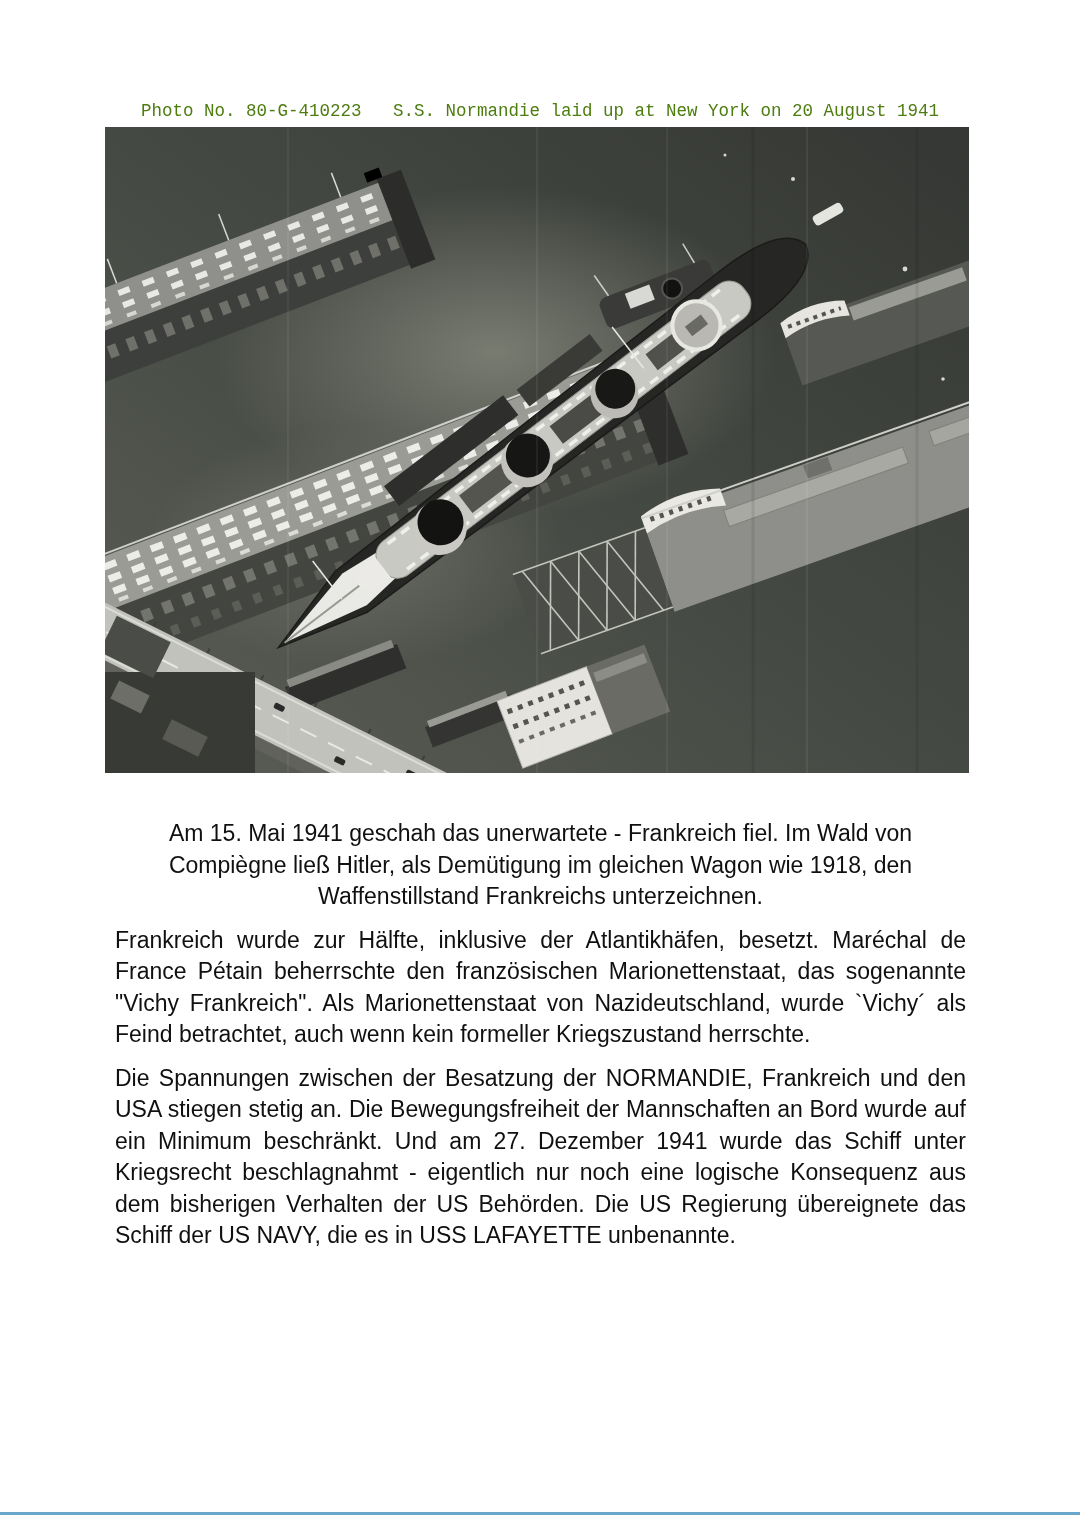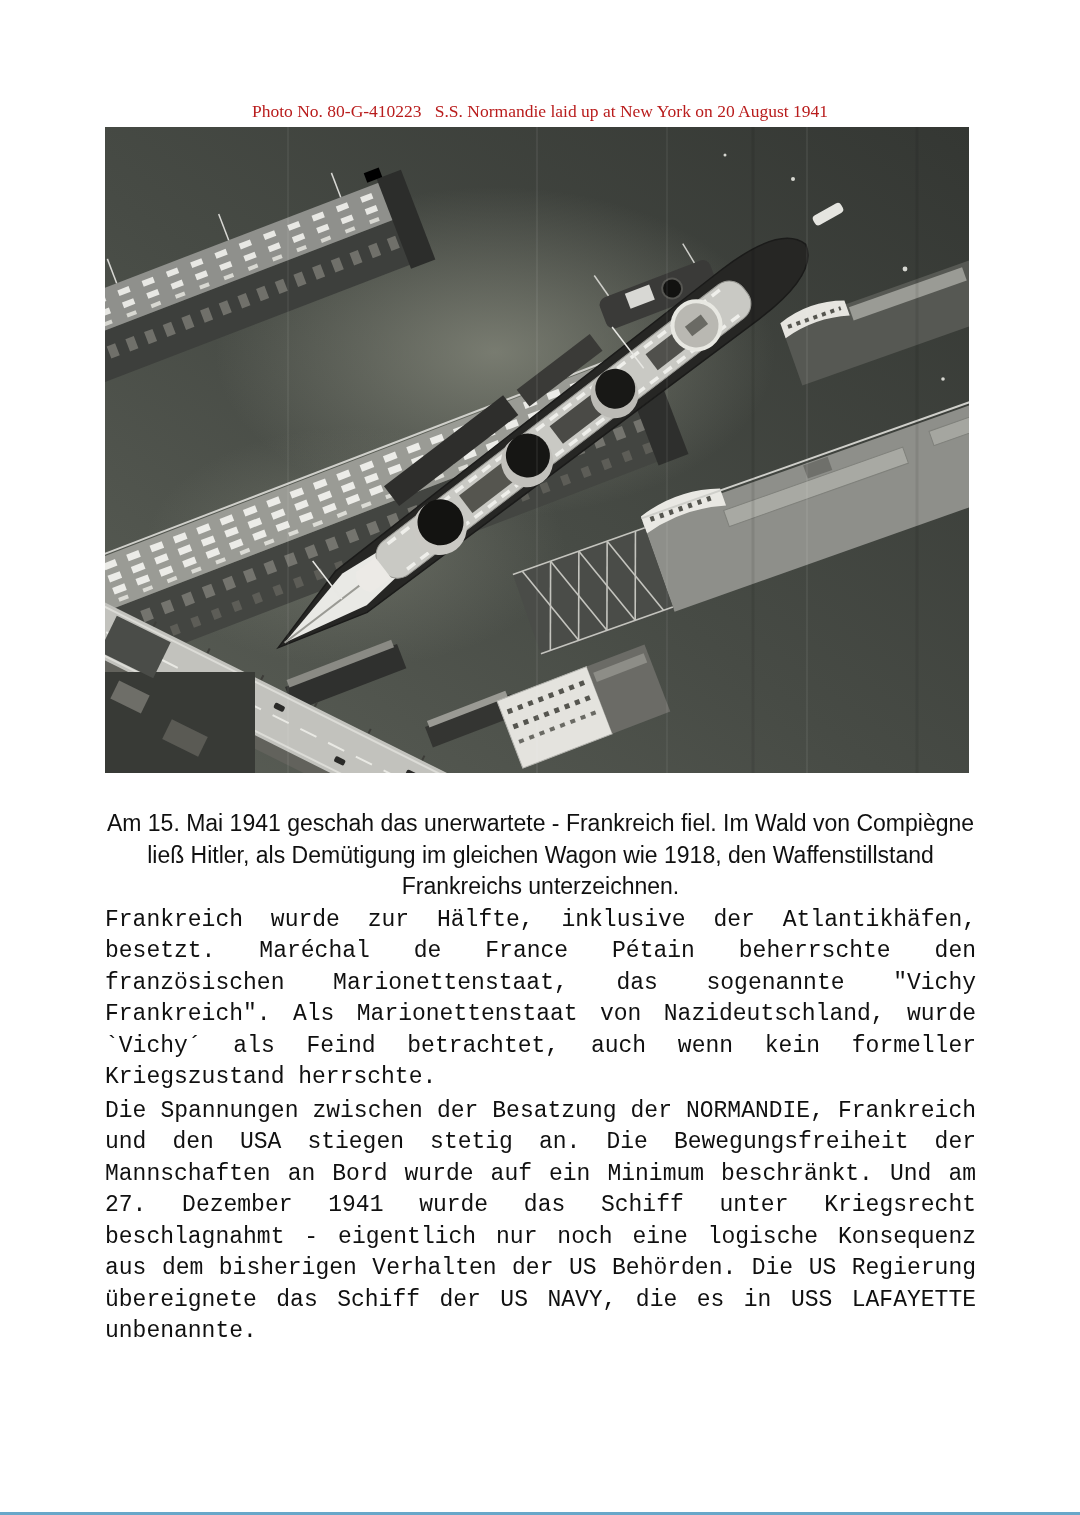--- a/index.html
+++ b/index.html
@@ -2,35 +2,35 @@
 <html><head>
 <meta charset="utf-8">
 <style>
   html,body{margin:0;padding:0;background:#e9e9e9;}
   .page{
     position:relative;width:1080px;height:1515px;background:#ffffff;
     overflow:hidden;font-family:"Liberation Sans",sans-serif;margin:0 auto;
   }
   .caption{
     position:absolute;top:101px;left:0;width:100%;text-align:center;
-    font-family:Liberation Serif, serif;font-size:17.5px;color:#b91c1c;
+    font-family:Liberation Mono, monospace;font-size:17.5px;color:#4d7c0f;
     white-space:pre-wrap;
   }
   .photo{
     position:absolute;left:105px;top:127px;width:864px;height:646px;
     background:#474b45;
   }
   .photo svg{display:block;width:864px;height:646px;}
   .body-text{
     position:absolute;left:103px;top:806px;width:875px;
     font-size:23px;line-height:31.5px;color:#101010;
   }
-  .body-text p{margin:2px;padding:0;}
+  .body-text p{margin:12px;padding:0;}
   .p-center{text-align:center;}
-  .p-just{text-align:justify;font-family:Liberation Mono, monospace;}
+  .p-just{text-align:justify;}
   .watermark{position:absolute;left:0;top:1340px;width:1080px;height:175px;}
   .bottom-line{
     position:absolute;left:0;bottom:0;width:100%;height:3px;background:#68a7c9;
   }
 </style>
 </head>
 <body>
 
 <div class="page">
 

